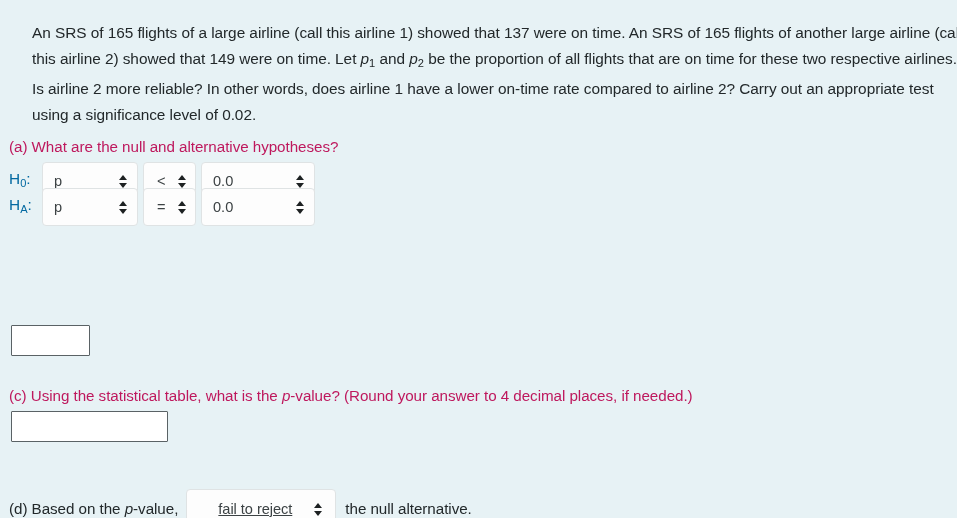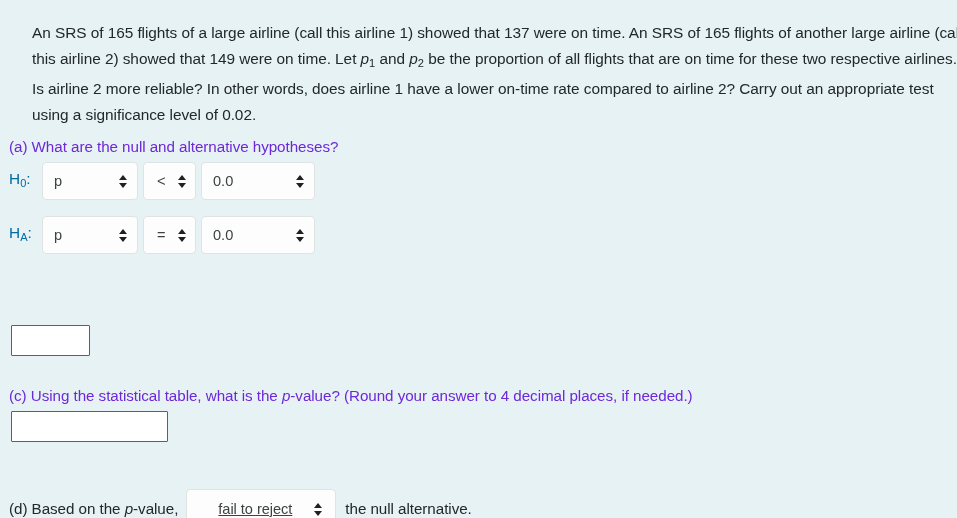--- a/index.html
+++ b/index.html
@@ -42,40 +42,40 @@
     vertical-align: -0.28em;
     font-style: normal;
     letter-spacing: 0;
   }
 
   
   .qtext {
     position: absolute;
     font-size: 15.2px;
     line-height: 21px;
-    color: #6d28d9;
+    color: #be185d;
     white-space: nowrap;
     letter-spacing: -0.05px;
   }
   .qtext .ital { font-style: italic; }
 
   #q-a { left: 9px; top: 136px; }
   #q-b { left: 9px; top: 299px; }
   #q-c { left: 9px; top: 385px; }
 
   
   .hyp-row {
     position: absolute;
     left: 9px;
     display: flex;
     align-items: center;
     height: 38px;
   }
   #hyp-row-null { top: 162px; }
-  #hyp-row-alt  { top: 216px; }
+  #hyp-row-alt  { top: 188px; }
 
   .hyp-label {
     font-size: 15.4px;
     color: #0369a1;
     width: 33px;
     flex: 0 0 33px;
     line-height: 1;
     padding-bottom: 1px;
   }
   .hyp-label sub {

